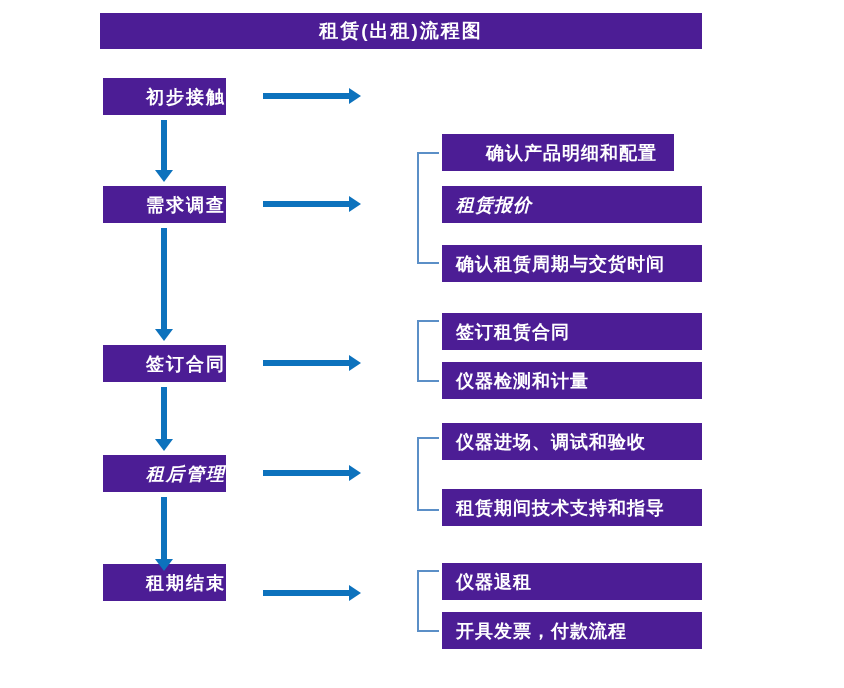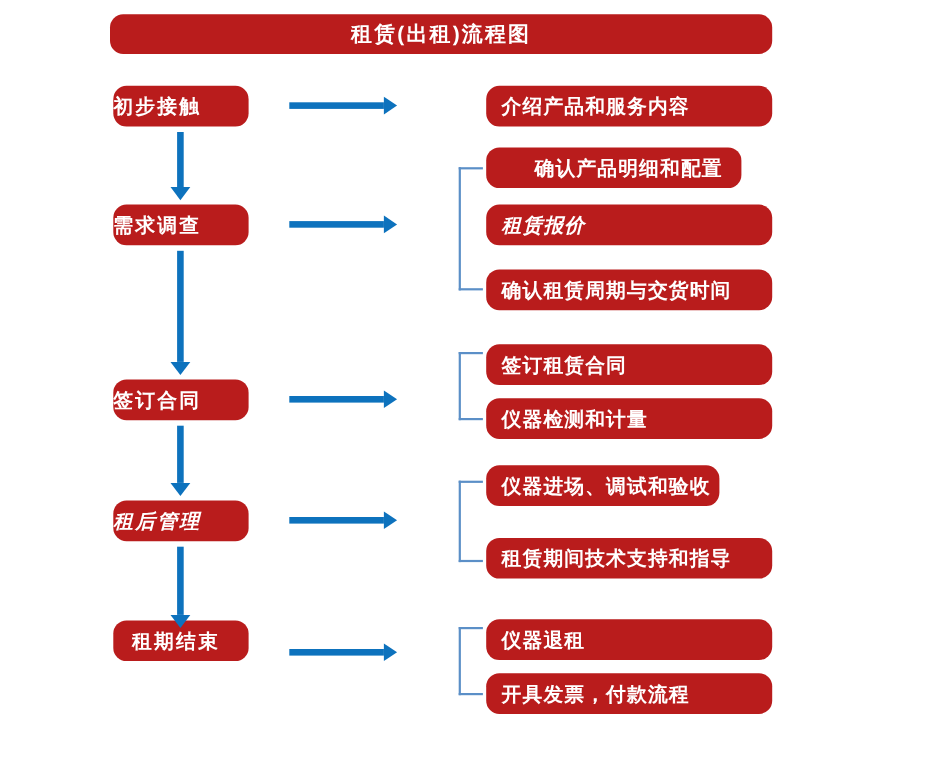--- a/index.html
+++ b/index.html
@@ -12,37 +12,36 @@
   }
   #canvas {
     position: relative;
     width: 844px;
     height: 688px;
     background: #ffffff;
     overflow: hidden;
   }
   .box {
     position: absolute;
-    background: #b91c1c;
+    background: #4c1d95;
     color: #ffffff;
     display: flex;
     align-items: center;
     box-sizing: border-box;
     font-weight: bold;
     letter-spacing: 1px;
     white-space: nowrap;
-    border-radius: 12px;
   }
   .title-bar {
     justify-content: center;
     font-size: 19px;
     letter-spacing: 2px;
   }
   .stage-box {
-    justify-content: flex-start;
+    justify-content: flex-end;
     font-size: 18px;
     letter-spacing: 2px;
   }
   .detail-box {
     justify-content: flex-start;
     padding-left: 14px;
     font-size: 18px;
     letter-spacing: 1px;
   }
   
@@ -172,23 +171,20 @@
   </div>
 
   <div class="bracket" style="left:417px; top:152px; width:22px; height:112px;"></div>
 
   <div class="bracket" style="left:417px; top:320px; width:22px; height:62px;"></div>
 
   <div class="bracket" style="left:417px; top:437px; width:22px; height:74px;"></div>
 
   <div class="bracket" style="left:417px; top:570px; width:22px; height:62px;"></div>
 
-  <div class="box detail-box" style="left:442px; top:78px; width:260px; height:37px;">
-    <span>介绍产品和服务内容</span>
-  </div>
 
   <div class="box detail-box" style="left:442px; top:134px; width:232px; height:37px;padding-left:44px;">
     <span>确认产品明细和配置</span>
   </div>
 
   <div class="box detail-box" style="left:442px; top:186px; width:260px; height:37px;font-style:italic;">
     <span>租赁报价</span>
   </div>
 
   <div class="box detail-box" style="left:442px; top:245px; width:260px; height:37px;">
@@ -196,21 +192,21 @@
   </div>
 
   <div class="box detail-box" style="left:442px; top:313px; width:260px; height:37px;">
     <span>签订租赁合同</span>
   </div>
 
   <div class="box detail-box" style="left:442px; top:362px; width:260px; height:37px;">
     <span>仪器检测和计量</span>
   </div>
 
-  <div class="box detail-box" style="left:442px; top:423px; width:212px; height:37px;">
+  <div class="box detail-box" style="left:442px; top:423px; width:260px; height:37px;">
     <span>仪器进场、调试和验收</span>
   </div>
 
   <div class="box detail-box" style="left:442px; top:489px; width:260px; height:37px;">
     <span>租赁期间技术支持和指导</span>
   </div>
 
   <div class="box detail-box" style="left:442px; top:563px; width:260px; height:37px;">
     <span>仪器退租</span>
   </div>

